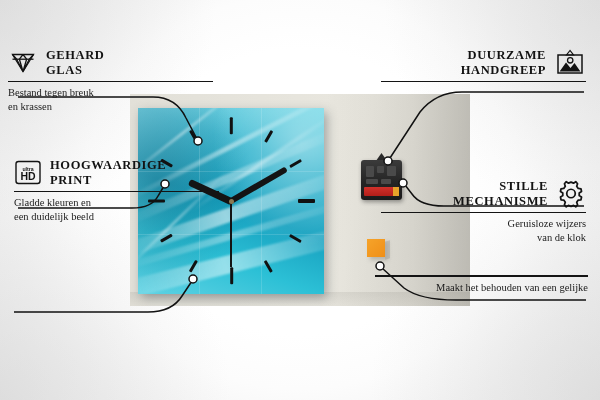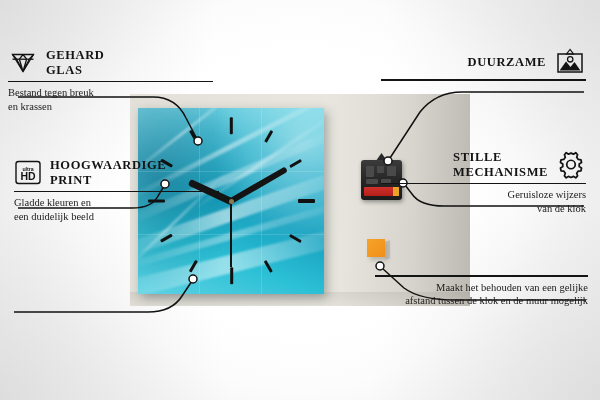--- a/index.html
+++ b/index.html
@@ -203,21 +203,21 @@
   .feature.right .head { justify-content: flex-end; }
   .feature .title {
     font-family: "Liberation Serif", serif;
     font-weight: bold;
     font-size: 12.5px;
     letter-spacing: .6px;
     line-height: 1.18;
     color: #131313;
     text-transform: uppercase;
   }
-  .feature.right .title { text-align: left; }
+  .feature.right .title { text-align: right; }
   .feature .rule {
     height: 1.6px;
     background: #141414;
     margin-top: 3px;
   }
   .feature .desc {
     font-family: "Liberation Serif", serif;
     font-size: 10.5px;
     line-height: 1.32;
     color: #1b1b1b;
@@ -225,21 +225,21 @@
   }
   .feature.right .desc { text-align: right; }
 
   .ico { flex: 0 0 auto; display: block; }
 
   
   #f-gehard    { left: 8px;  top: 48px; }
   #f-print     { left: 14px;  top: 158px; }
   #f-randen    { left: 14px;  top: 278px; }
   #f-handgreep { left: 381px; top: 48px; }
-  #f-stille    { left: 381px; top: 150px; }
+  #f-stille    { left: 381px; top: 179px; }
   #f-schuim    { left: 381px; top: 272px; }
 
   #f-randen { width: 190px; }
   #f-schuim { width: 213px; left: 375px; }
 
   
   #connectors {
     position: absolute;
     left: 0; top: 0;
     width: 600px; height: 400px;
@@ -374,20 +374,21 @@
       <div>Gladde kleuren en</div>
       <div>een duidelijk beeld</div>
     </div>
   </div>
 
 
   <div class="feature right" id="f-handgreep">
     <div class="head">
       <div class="title">
         <div>DUURZAME</div>
+        <div>HANDGREEP</div>
       </div>
       <svg class="ico" width="32" height="28" viewBox="0 0 32 28">
         <path d="M16,1.5 L12.5,6 L19.5,6 Z" fill="none" stroke="#131313" stroke-width="1.2"></path>
         <rect x="4" y="6" width="24" height="18" fill="none" stroke="#131313" stroke-width="1.5"></rect>
         <path d="M5.6,22.6 L12,13.5 L16.5,19 L20.5,14 L26.4,22.6 Z" fill="#131313"></path>
         <circle cx="16.2" cy="11.3" r="2.7" fill="none" stroke="#131313" stroke-width="1.3"></circle>
       </svg>
     </div>
     <div class="rule"></div>
   </div>
@@ -410,17 +411,16 @@
     <div class="desc">
       <div>Geruisloze wijzers</div>
       <div>van de klok</div>
     </div>
   </div>
 
   <div class="feature right" id="f-schuim">
     <div class="rule"></div>
     <div class="desc">
       <div>Maakt het behouden van een gelijke</div>
-      <div>afstand tussen de klok en de muur mogelijk</div>
     </div>
   </div>
 
 </div>
 
 </body></html>

